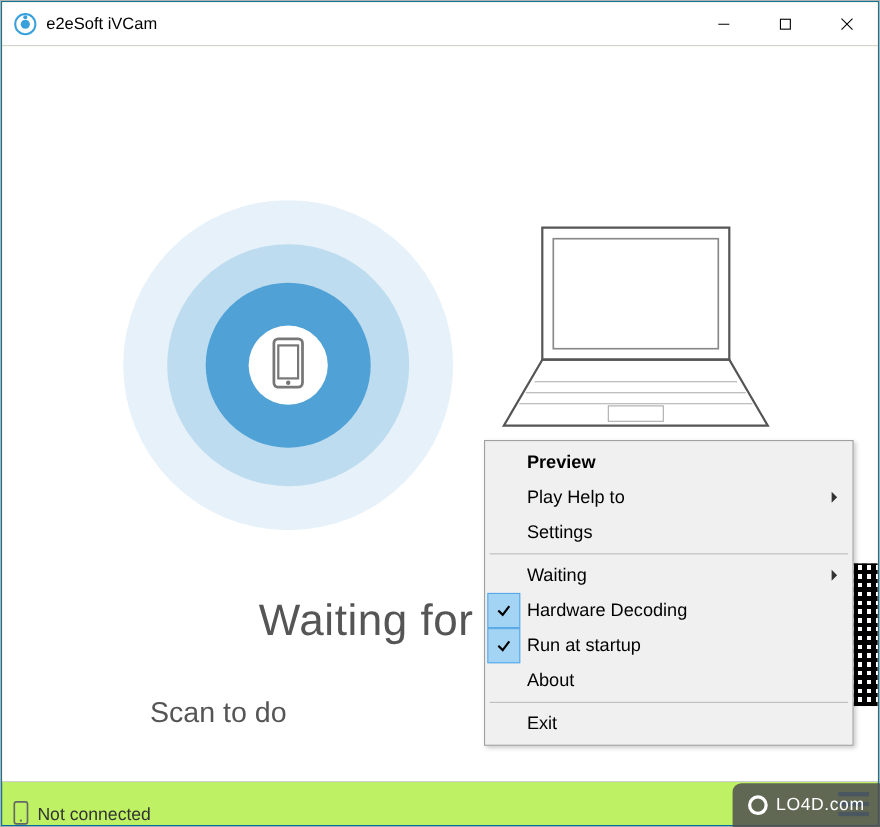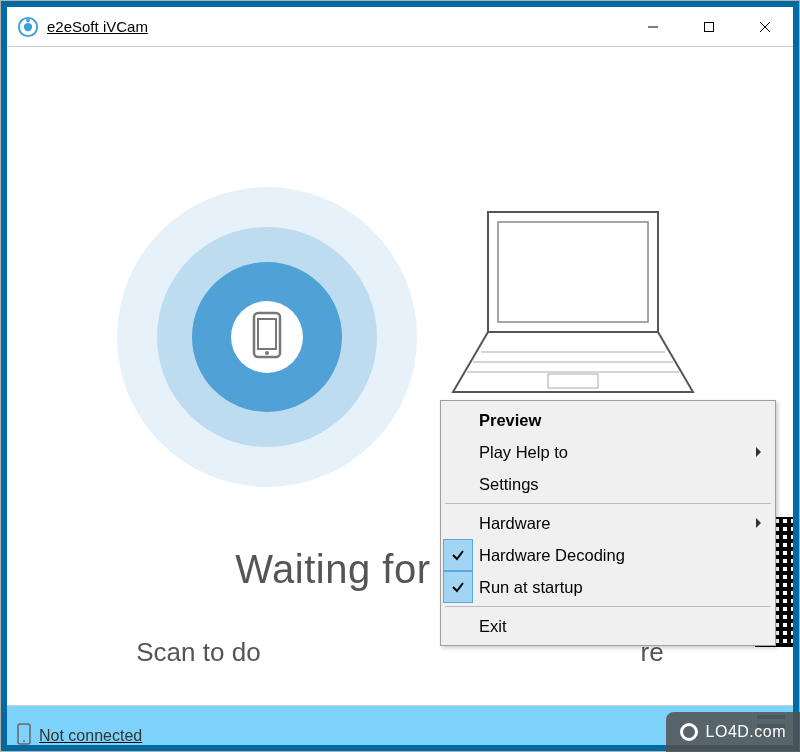--- a/index.html
+++ b/index.html
@@ -10,25 +10,24 @@
       height: 752px;
       position: relative;
       overflow: hidden;
     }
     .window {
       position: absolute;
       top: 1px;
       left: 1px;
       width: 798px;
       height: 750px;
-      background: #7dd3fc;
-      border: 6px solid #0369a1;
+      background: #bef264;
+      border: 1px solid #0369a1;
       display: flex;
       flex-direction: column;
-      text-decoration: underline;
     }
     .titlebar {
       height: 40px;
       background: #fff;
       border-bottom: 1px solid #cfcfcf;
       display: flex;
       align-items: center;
       position: relative;
     }
     .titlebar-icon {
@@ -327,39 +326,43 @@
       <span>Play Help to</span>
       <span class="arrow"></span>
     </div>
     <div class="menu-item">
       <span class="check"></span>
       <span>Settings</span>
     </div>
     <div class="menu-sep"></div>
     <div class="menu-item">
       <span class="check"></span>
-      <span>Hardware</span>
+      <span>Waiting</span>
       <span class="arrow"></span>
     </div>
     <div class="menu-item">
       <span class="check active">
         <svg width="14" height="14" viewBox="0 0 14 14">
           <polyline points="2,7 6,11 12,3" fill="none" stroke="#000" stroke-width="2"></polyline>
         </svg>
       </span>
       <span>Hardware Decoding</span>
     </div>
     <div class="menu-item">
       <span class="check active">
         <svg width="14" height="14" viewBox="0 0 14 14">
           <polyline points="2,7 6,11 12,3" fill="none" stroke="#000" stroke-width="2"></polyline>
         </svg>
       </span>
       <span>Run at startup</span>
     </div>
+    <div class="menu-item">
+      <span class="check"></span>
+      <span>About</span>
+    </div>
     <div class="menu-sep"></div>
     <div class="menu-item">
       <span class="check"></span>
       <span>Exit</span>
     </div>
   </div>
 
 <div class="watermark">
   <span class="wm-circle"></span>
   <span>LO4D.com</span>

